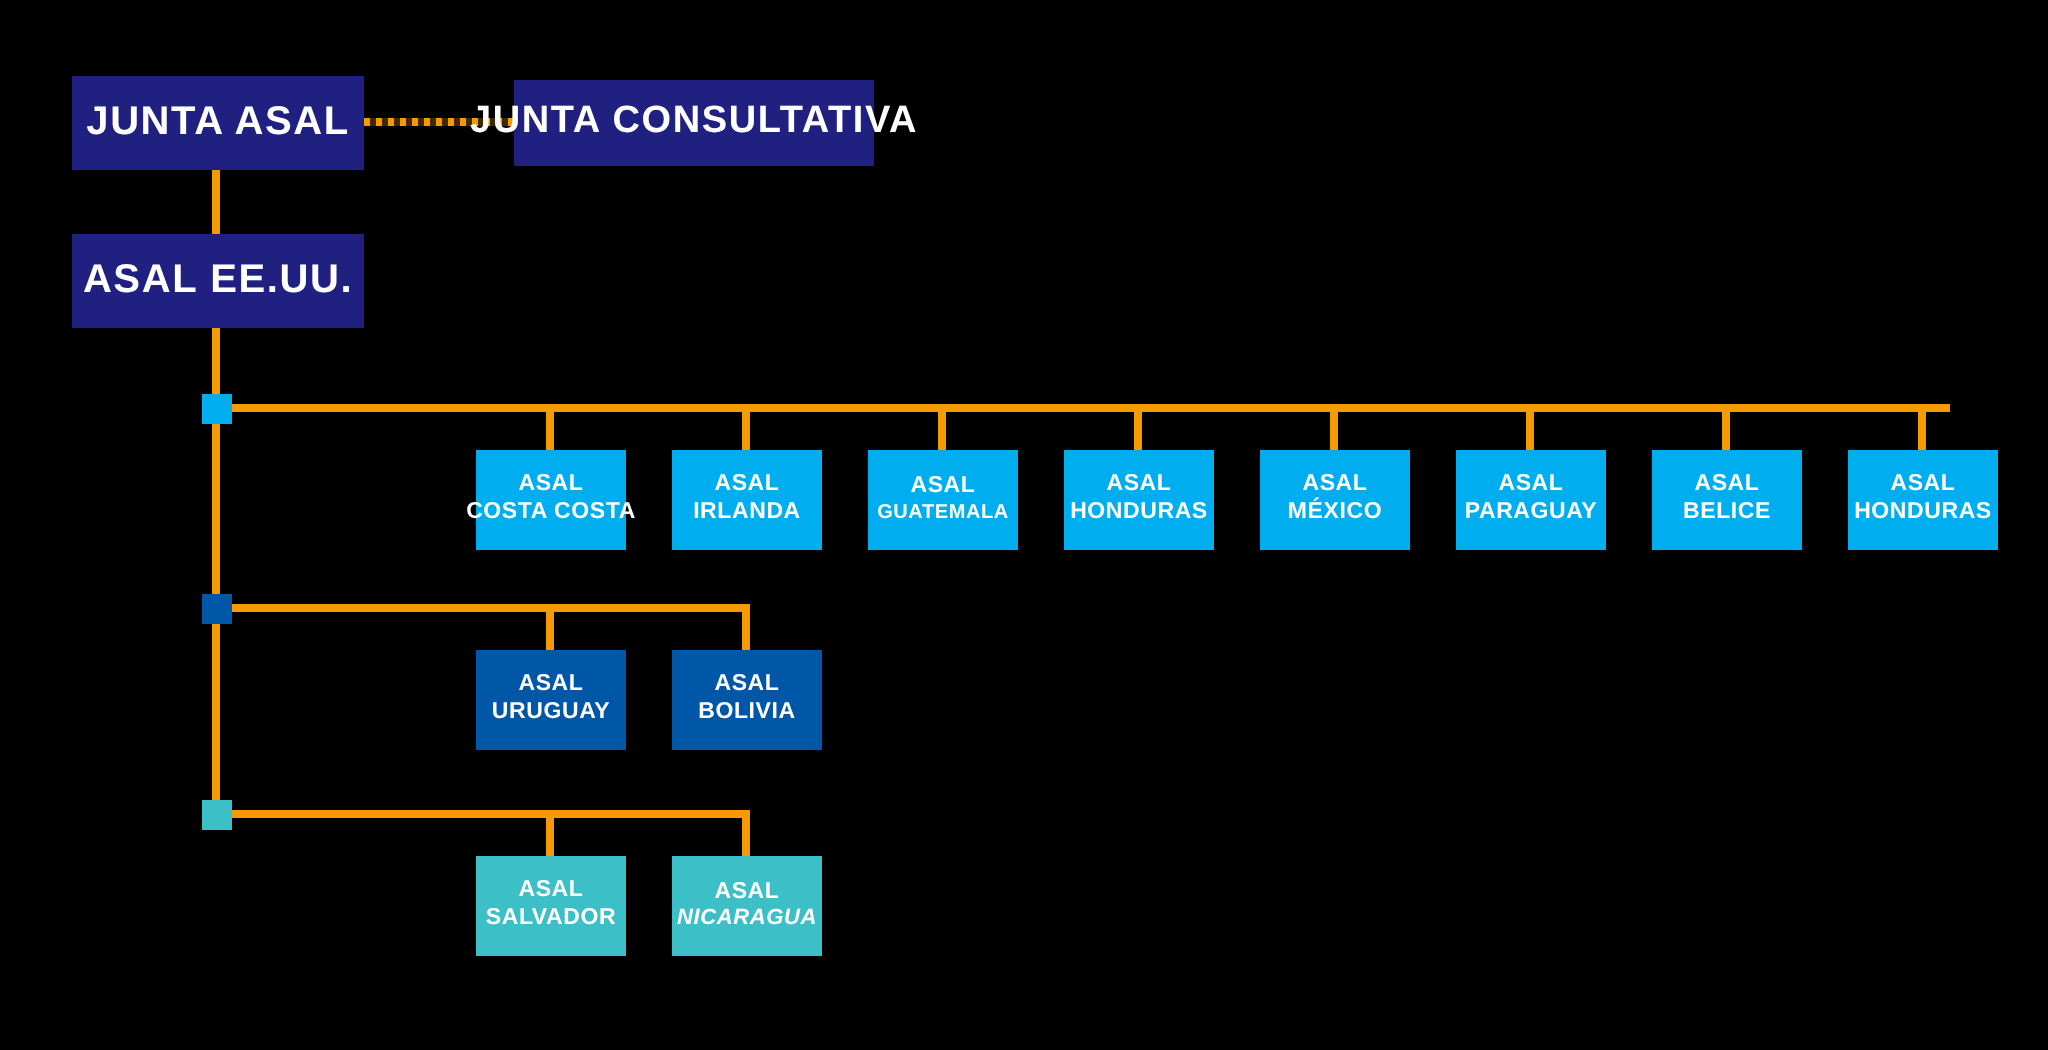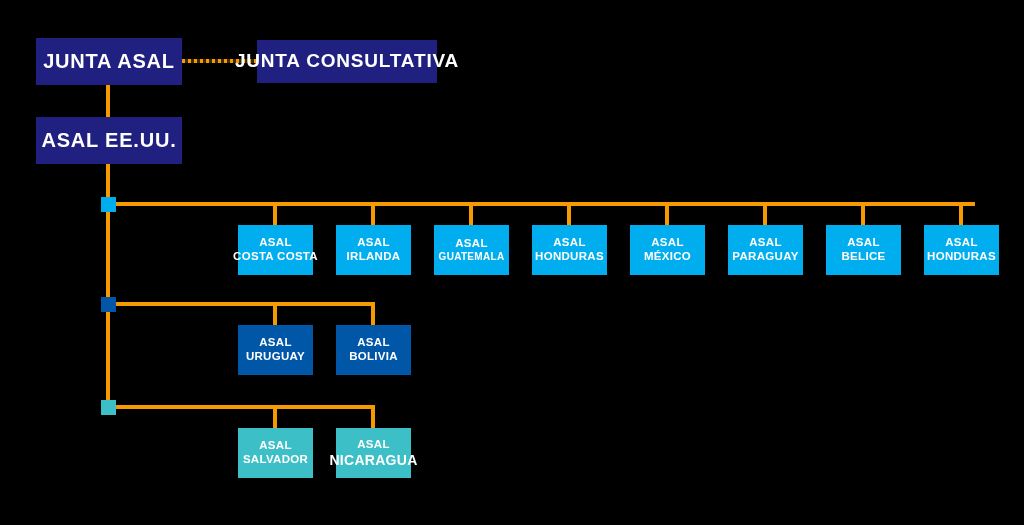--- a/index.html
+++ b/index.html
@@ -169,16 +169,16 @@
 
   <div class="vline" style="left:273px; top:405px; height:23px;"></div>
   <div class="vline" style="left:371px; top:405px; height:23px;"></div>
 
   <div class="node teal node-unit" style="left:238px; top:428px; width:75px; height:50px;">
     <span class="line1">ASAL</span>
     <span class="line2">SALVADOR</span>
   </div>
   <div class="node teal node-unit" style="left:336px; top:428px; width:75px; height:50px;">
     <span class="line1">ASAL</span>
-    <span class="line2" style="font-size:14px;">NICARAGUA</span>
+    <span class="line2" style="font-size:11px;font-style:italic;">NICARAGUA</span>
   </div>
 
 </div>
 
 </body></html>

